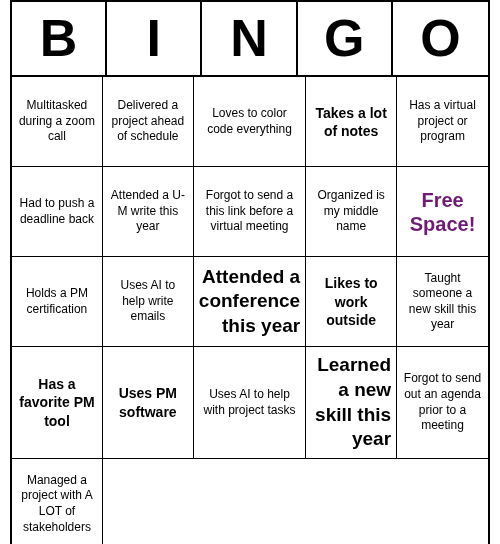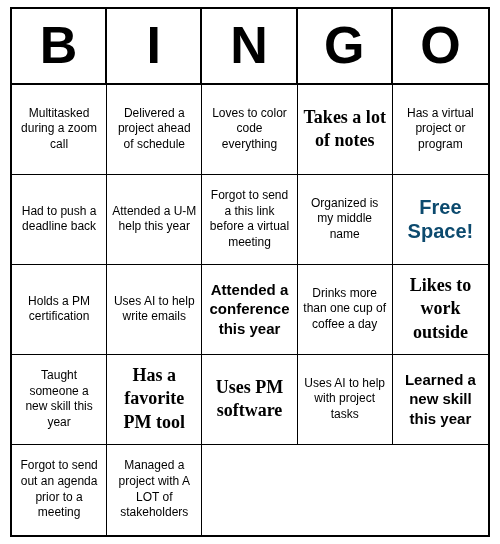--- a/index.html
+++ b/index.html
@@ -45,59 +45,58 @@
       padding: 6px 5px;
       font-size: 12px;
       line-height: 1.3;
       word-wrap: break-word;
     }
     .bingo-cell:nth-child(5n) { border-right: none; }
     .bingo-grid .bingo-cell:nth-child(n+21) { border-bottom: none; }
     .bingo-cell.free-space {
       font-size: 20px;
       font-weight: bold;
-      color: #0c4a6e;
+      color: #701a75;
       line-height: 1.2;
     }
     .bingo-cell.large-text {
-      font-size: 18px;
+      font-size: 14px;
       font-weight: bold;
-      font-family: Liberation Serif, serif;
     }
     .bingo-cell.medium-large {
-      font-size: 15px;
+      font-size: 19px;
       font-weight: bold;
+      text-align: right;
     }
   </style>
 </head>
 <body>
 
 <div class="bingo-card">
   <div class="bingo-header">
   <div class="bingo-letter">B</div>
       <div class="bingo-letter">I</div>
       <div class="bingo-letter">N</div>
       <div class="bingo-letter">G</div>
       <div class="bingo-letter">O</div>
     </div>
   <div class="bingo-grid">
       <div class="bingo-cell">Multitasked during a zoom call</div>
       <div class="bingo-cell">Delivered a project ahead of schedule</div>
       <div class="bingo-cell">Loves to color code everything</div>
       <div class="bingo-cell large-text">Takes a lot of notes</div>
       <div class="bingo-cell">Has a virtual project or program</div>
       <div class="bingo-cell">Had to push a deadline back</div>
-      <div class="bingo-cell">Attended a U-M help this year</div>
+      <div class="bingo-cell">Attended a U-M write this year</div>
       <div class="bingo-cell">Forgot to send a this link before a virtual meeting</div>
       <div class="bingo-cell">Organized is my middle name</div>
       <div class="bingo-cell free-space">Free Space!</div>
       <div class="bingo-cell">Holds a PM certification</div>
       <div class="bingo-cell">Uses AI to help write emails</div>
       <div class="bingo-cell medium-large">Attended a conference this year</div>
-      <div class="bingo-cell">Drinks more than one cup of coffee a day</div>
       <div class="bingo-cell large-text">Likes to work outside</div>
       <div class="bingo-cell">Taught someone a new skill this year</div>
       <div class="bingo-cell large-text">Has a favorite PM tool</div>
       <div class="bingo-cell large-text">Uses PM software</div>
       <div class="bingo-cell">Uses AI to help with project tasks</div>
       <div class="bingo-cell medium-large">Learned a new skill this year</div>
       <div class="bingo-cell">Forgot to send out an agenda prior to a meeting</div>
       <div class="bingo-cell">Managed a project with A LOT of stakeholders</div>
     </div>
 </div>

